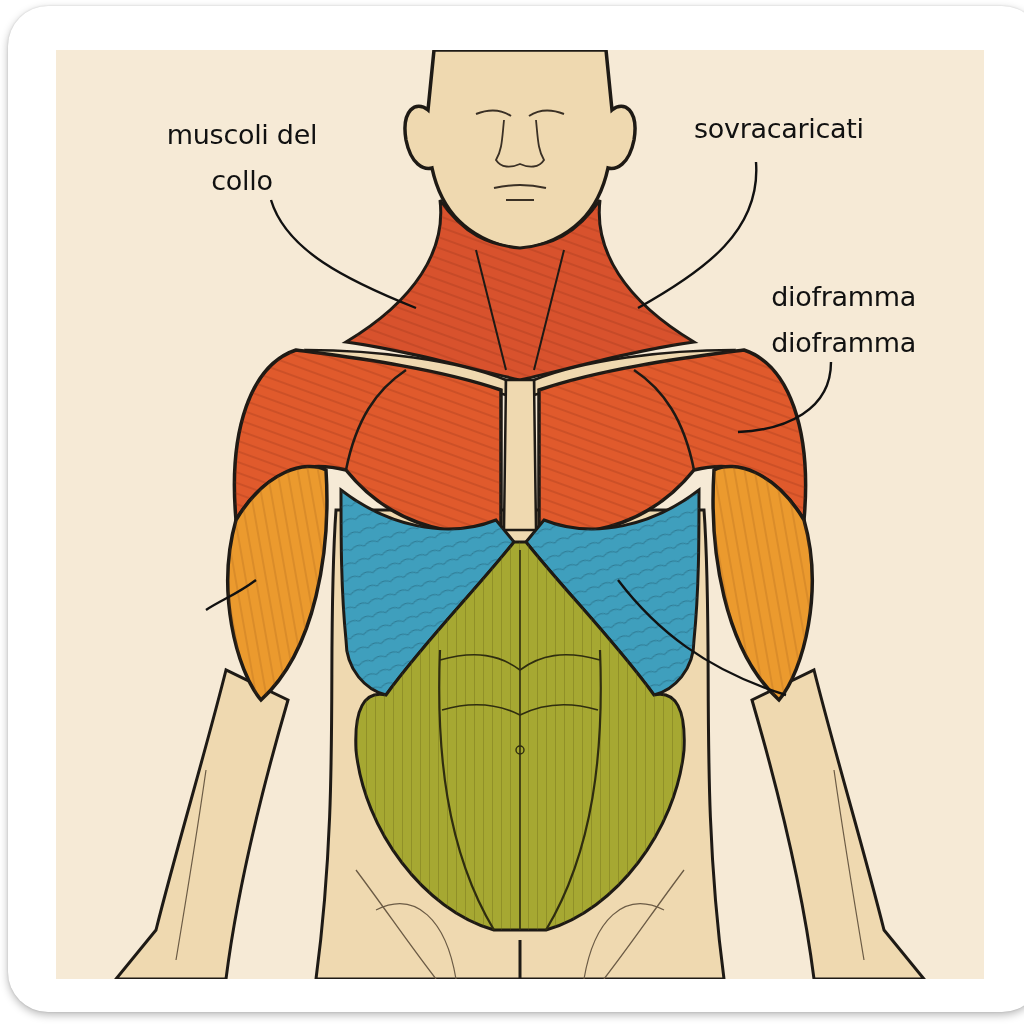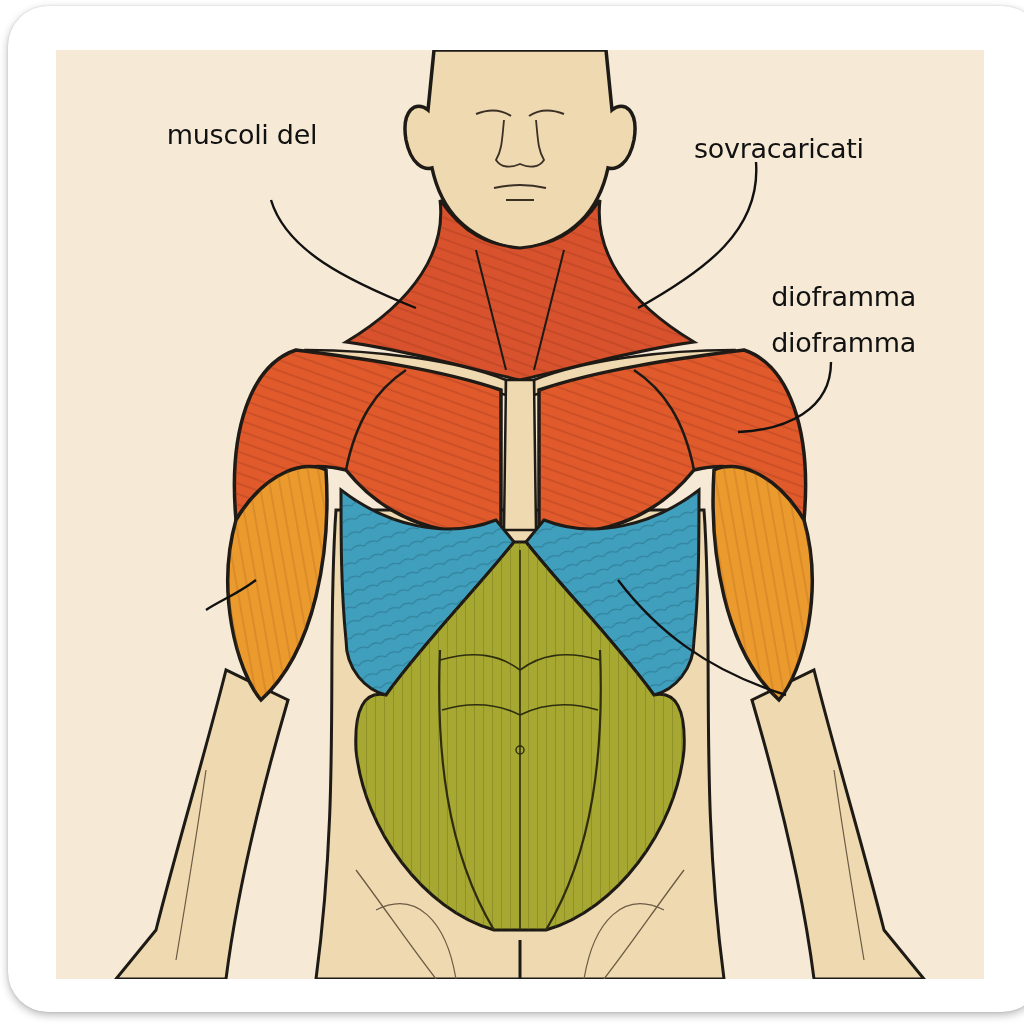--- a/index.html
+++ b/index.html
@@ -14,21 +14,21 @@
       position: absolute; left: 48px; top: 44px; width: 928px; height: 929px;
       background: #f6ead6; overflow: hidden;
     }
     .figure { position: absolute; left: 0; top: 0; width: 928px; height: 929px; }
     .label {
       position: absolute; color: #111; font-family: "DejaVu Sans", sans-serif;
       font-size: 27px; line-height: 46px; letter-spacing: -0.3px; white-space: nowrap;
     }
     .label .line { display: block; }
     .lbl-neck { left: 96px; top: 62px; text-align: center; width: 180px; }
-    .lbl-over { left: 638px; top: 56px; margin-top: 20px; }
+    .lbl-over { left: 638px; top: 56px; }
     .lbl-diaph { left: 690px; top: 224px; text-align: right; width: 170px; }
     .lbl-chest { left: 20px; top: 550px; }
   </style>
 </head>
 <body>
 
 <div class="card">
   <div class="canvas">
 
     <svg class="figure" viewBox="0 0 928 929" xmlns="http://www.w3.org/2000/svg">
@@ -130,20 +130,21 @@
         <path d="M215 150 C230 200 290 230 360 258"></path>
         <path d="M700 112 C705 180 650 220 582 258"></path>
         <path d="M775 312 C775 360 730 380 682 382"></path>
         <path d="M150 560 C165 550 180 545 200 530"></path>
         <path d="M562 530 C600 580 650 620 730 645"></path>
       </g>
     </svg>
 
     <div class="label lbl-neck">
       <span class="line">muscoli del</span>
+      <span class="line">collo</span>
     </div>
     <div class="label lbl-over">
       <span class="line">sovracaricati</span>
     </div>
     <div class="label lbl-diaph">
       <span class="line">dioframma</span>
       <span class="line">dioframma</span>
     </div>
     <div class="label lbl-chest">
     </div>

